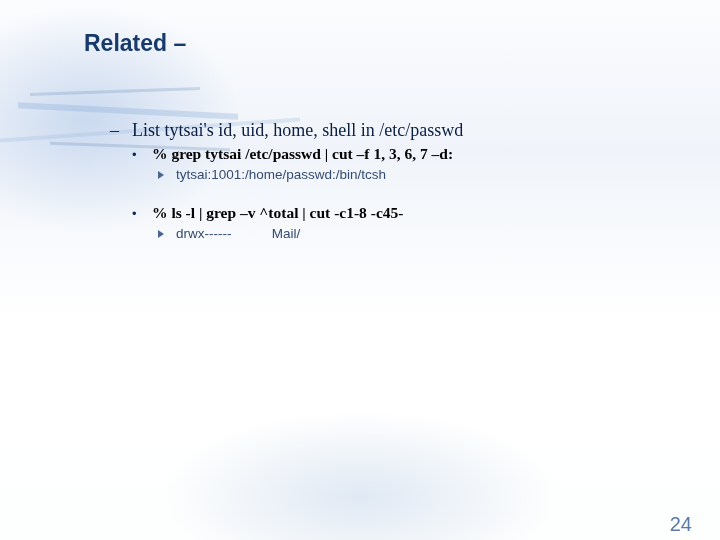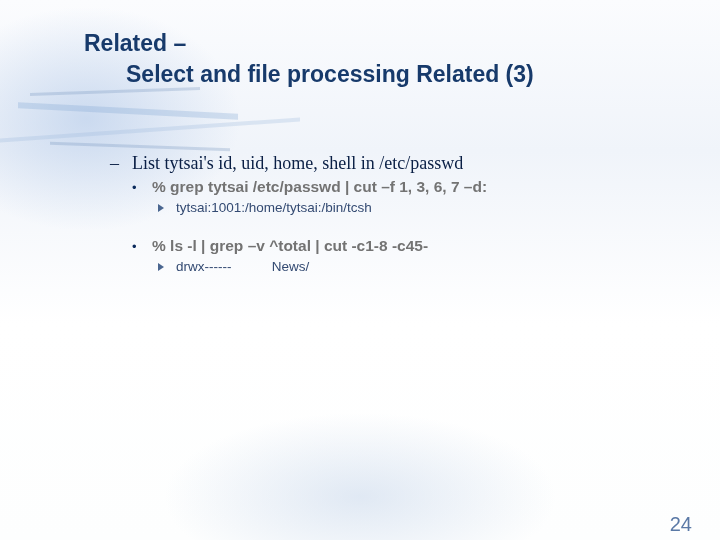--- a/index.html
+++ b/index.html
@@ -22,27 +22,26 @@
 
   .title{
     position:absolute;left:84px;top:28px;right:30px;
     font-weight:700;color:#173a6b;font-size:23px;line-height:1.35;
   }
   .title .line2{padding-left:42px;display:block}
 
   .content{
     position:absolute;left:110px;top:120px;right:34px;
     font-size:16px;
-    margin-top:33px;
   }
   .dash-item{position:relative;padding-left:22px;margin-bottom:4px;font-family:'Times New Roman',serif;color:#0a1f45;font-size:18px}
   .dash-item::before{content:"–";position:absolute;left:0;top:0}
   .bullet{position:relative;padding-left:42px;margin:2px 0 4px 0}
   .bullet::before{content:"•";position:absolute;left:22px;top:2px;font-size:13px}
-  .cmd{font-family:Liberation Sans, sans-serif;font-weight:700;color:#737373;font-size:15.5px}
+  .cmd{font-family:Liberation Serif, serif;font-weight:700;color:#000000;font-size:15.5px}
   .out{position:relative;padding-left:66px;margin:2px 0;font-family:Verdana,Geneva,sans-serif;font-size:13.5px;color:#334a72}
   .out::before{content:"";position:absolute;left:48px;top:4px;width:0;height:0;border-top:4px solid transparent;border-bottom:4px solid transparent;border-left:6px solid #4a6690}
   .block2{margin-top:22px}
   .dash-item.serif-lg{font-size:20px}
   .mono-col{display:inline-block;min-width:92px}
 
   .pagenum{
     position:absolute;right:28px;bottom:4px;
     color:#5a79a6;font-size:20px;font-family:Verdana,sans-serif;
   }
@@ -50,40 +49,39 @@
 </head>
 <body>
 
 <div class="stripe s1"></div>
 <div class="stripe s2"></div>
 <div class="stripe s3"></div>
 <div class="stripe s4"></div>
 
 <div class="title">
   <span>Related –</span><br>
-  <span class="line2">Select and file processing Related (3)</span>
 </div>
 
 <div class="content">
 
   <div class="dash-item">
     <span>List tytsai's id, uid, home, shell in /etc/passwd</span>
   </div>
   <div class="bullet">
     <span class="cmd">% grep tytsai /etc/passwd | cut –f 1, 3, 6, 7 –d:</span>
   </div>
   <div class="out">
-    <span>tytsai:1001:/home/tytsai:/bin/tcsh</span>
+    <span>tytsai:1001:/home/passwd:/bin/tcsh</span>
   </div>
 
   <div class="block2">
     <div class="bullet">
       <span class="cmd">% ls -l | grep –v ^total | cut -c1-8 -c45-</span>
     </div>
     <div class="out">
       <span class="mono-col">drwx------</span>
-      <span>News/</span>
+      <span>Mail/</span>
     </div>
   </div>
 
 </div>
 
 <div class="pagenum">24</div>
 
 </body></html>

